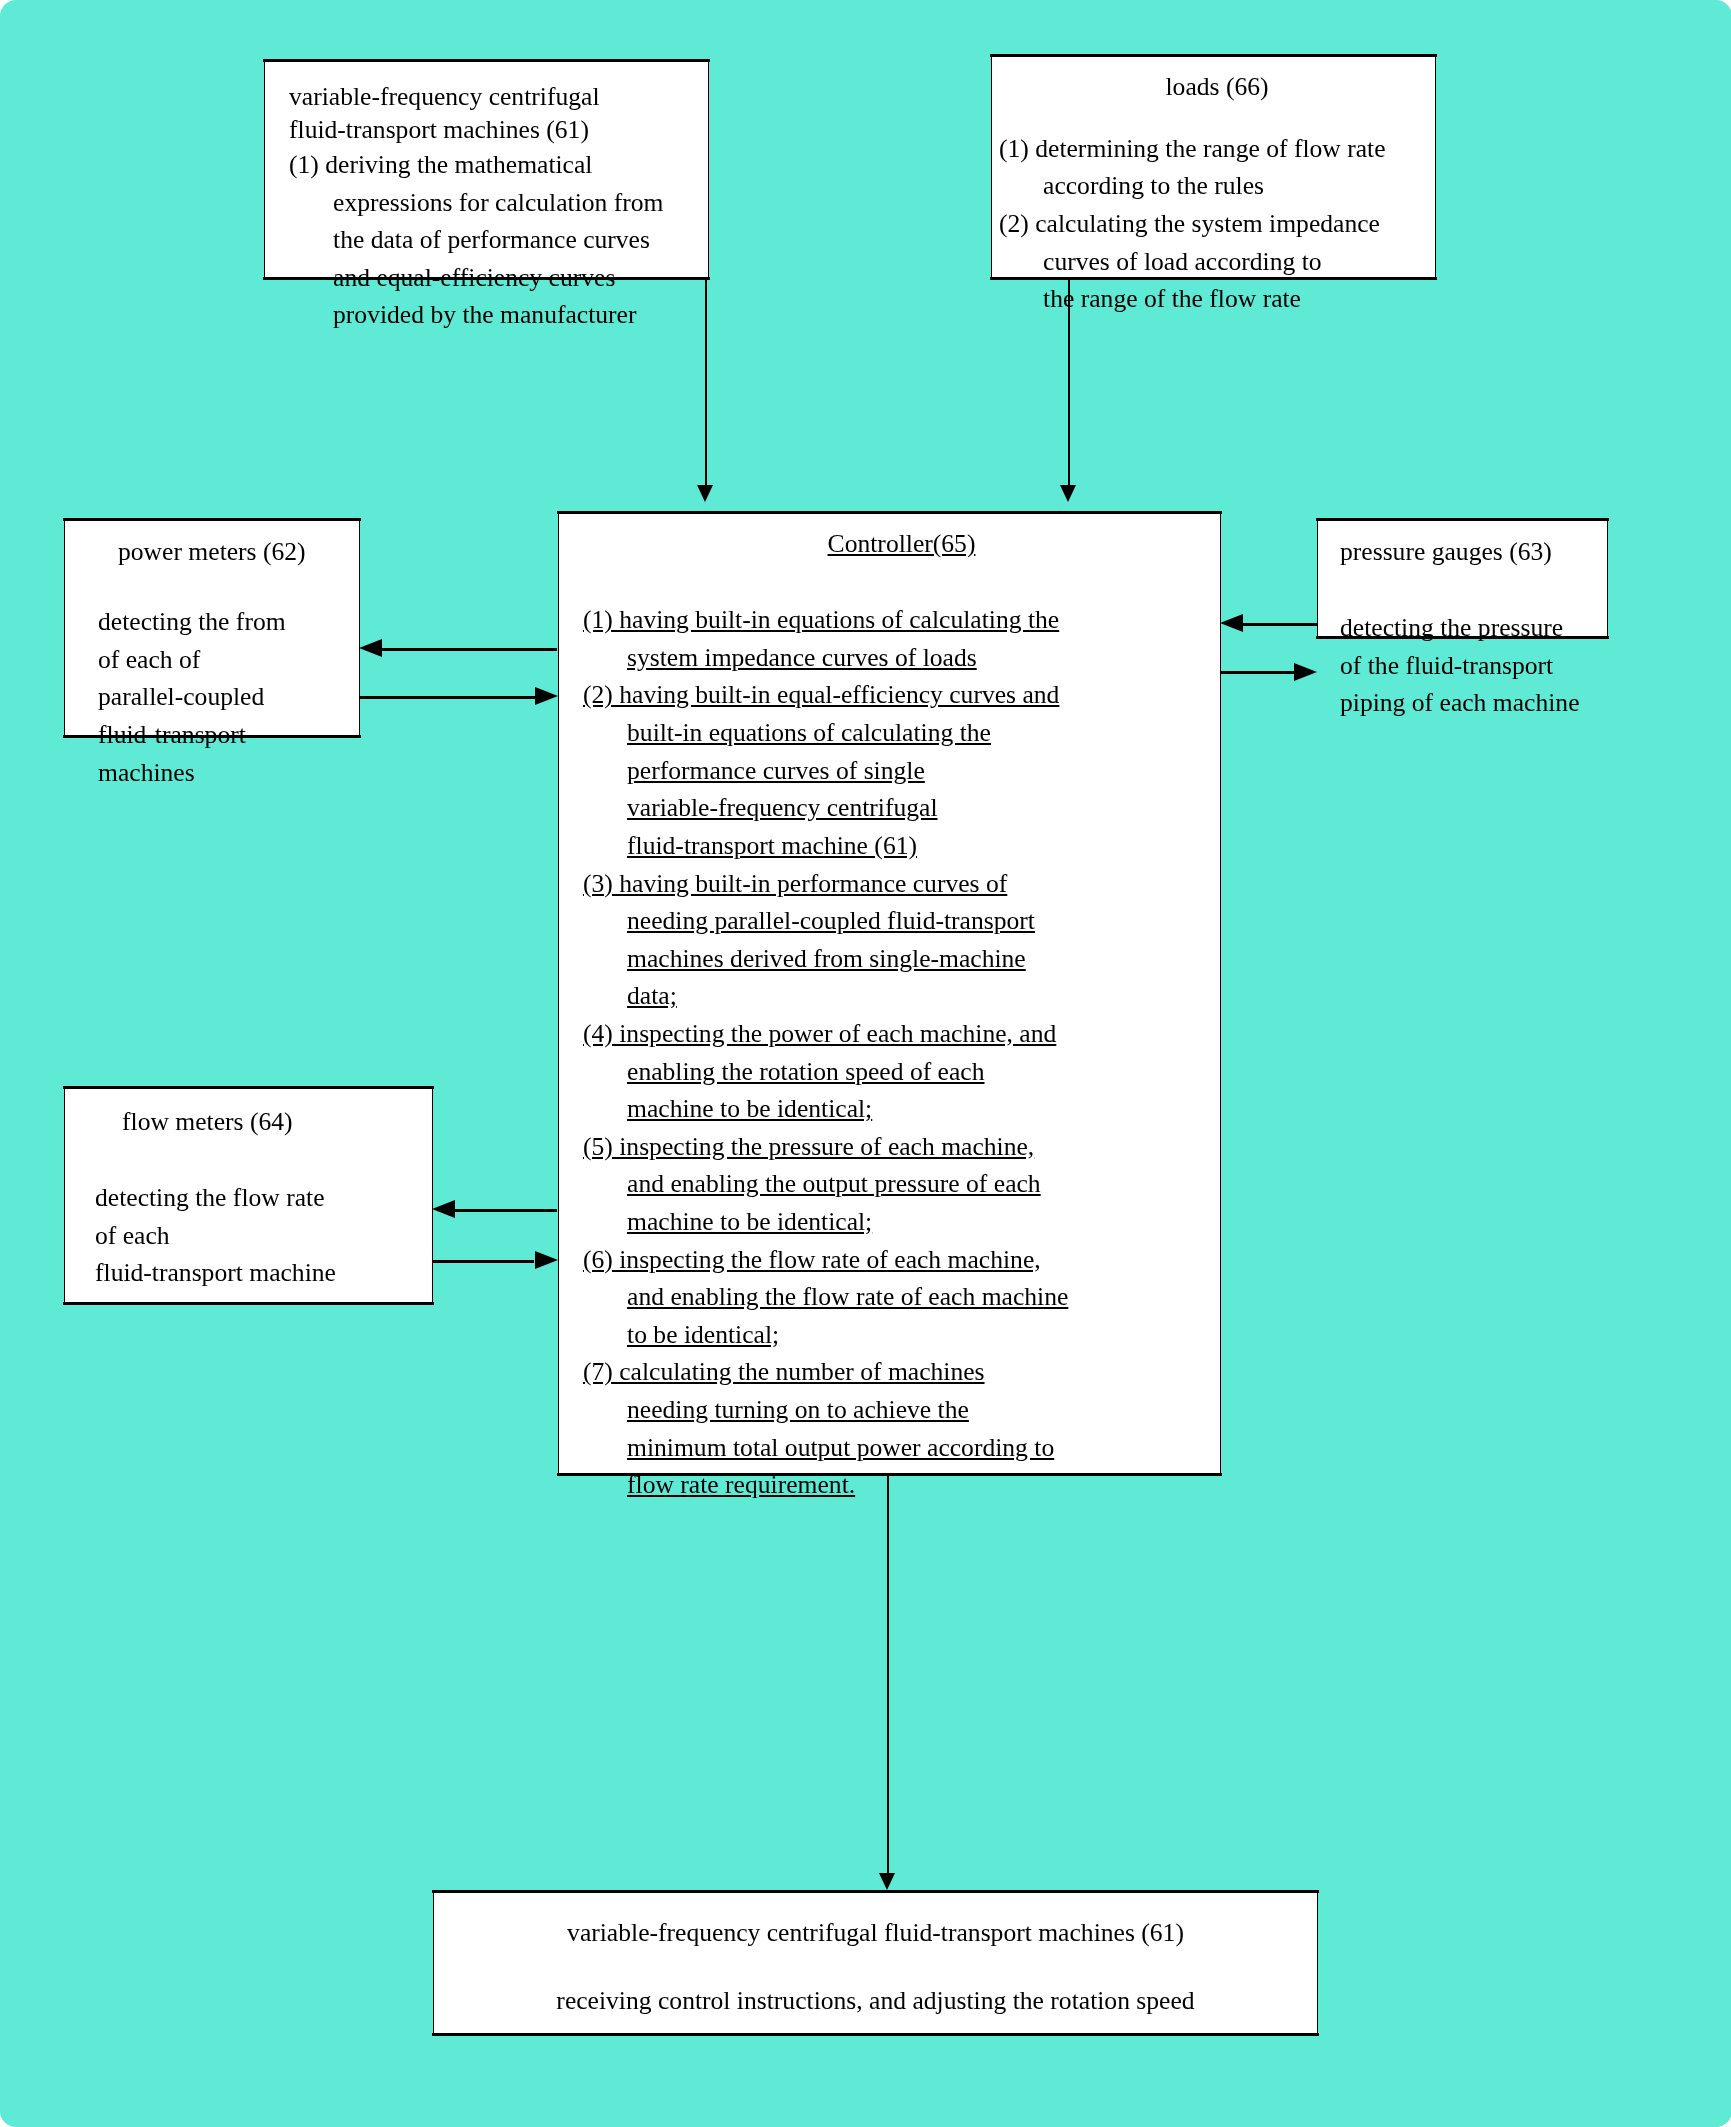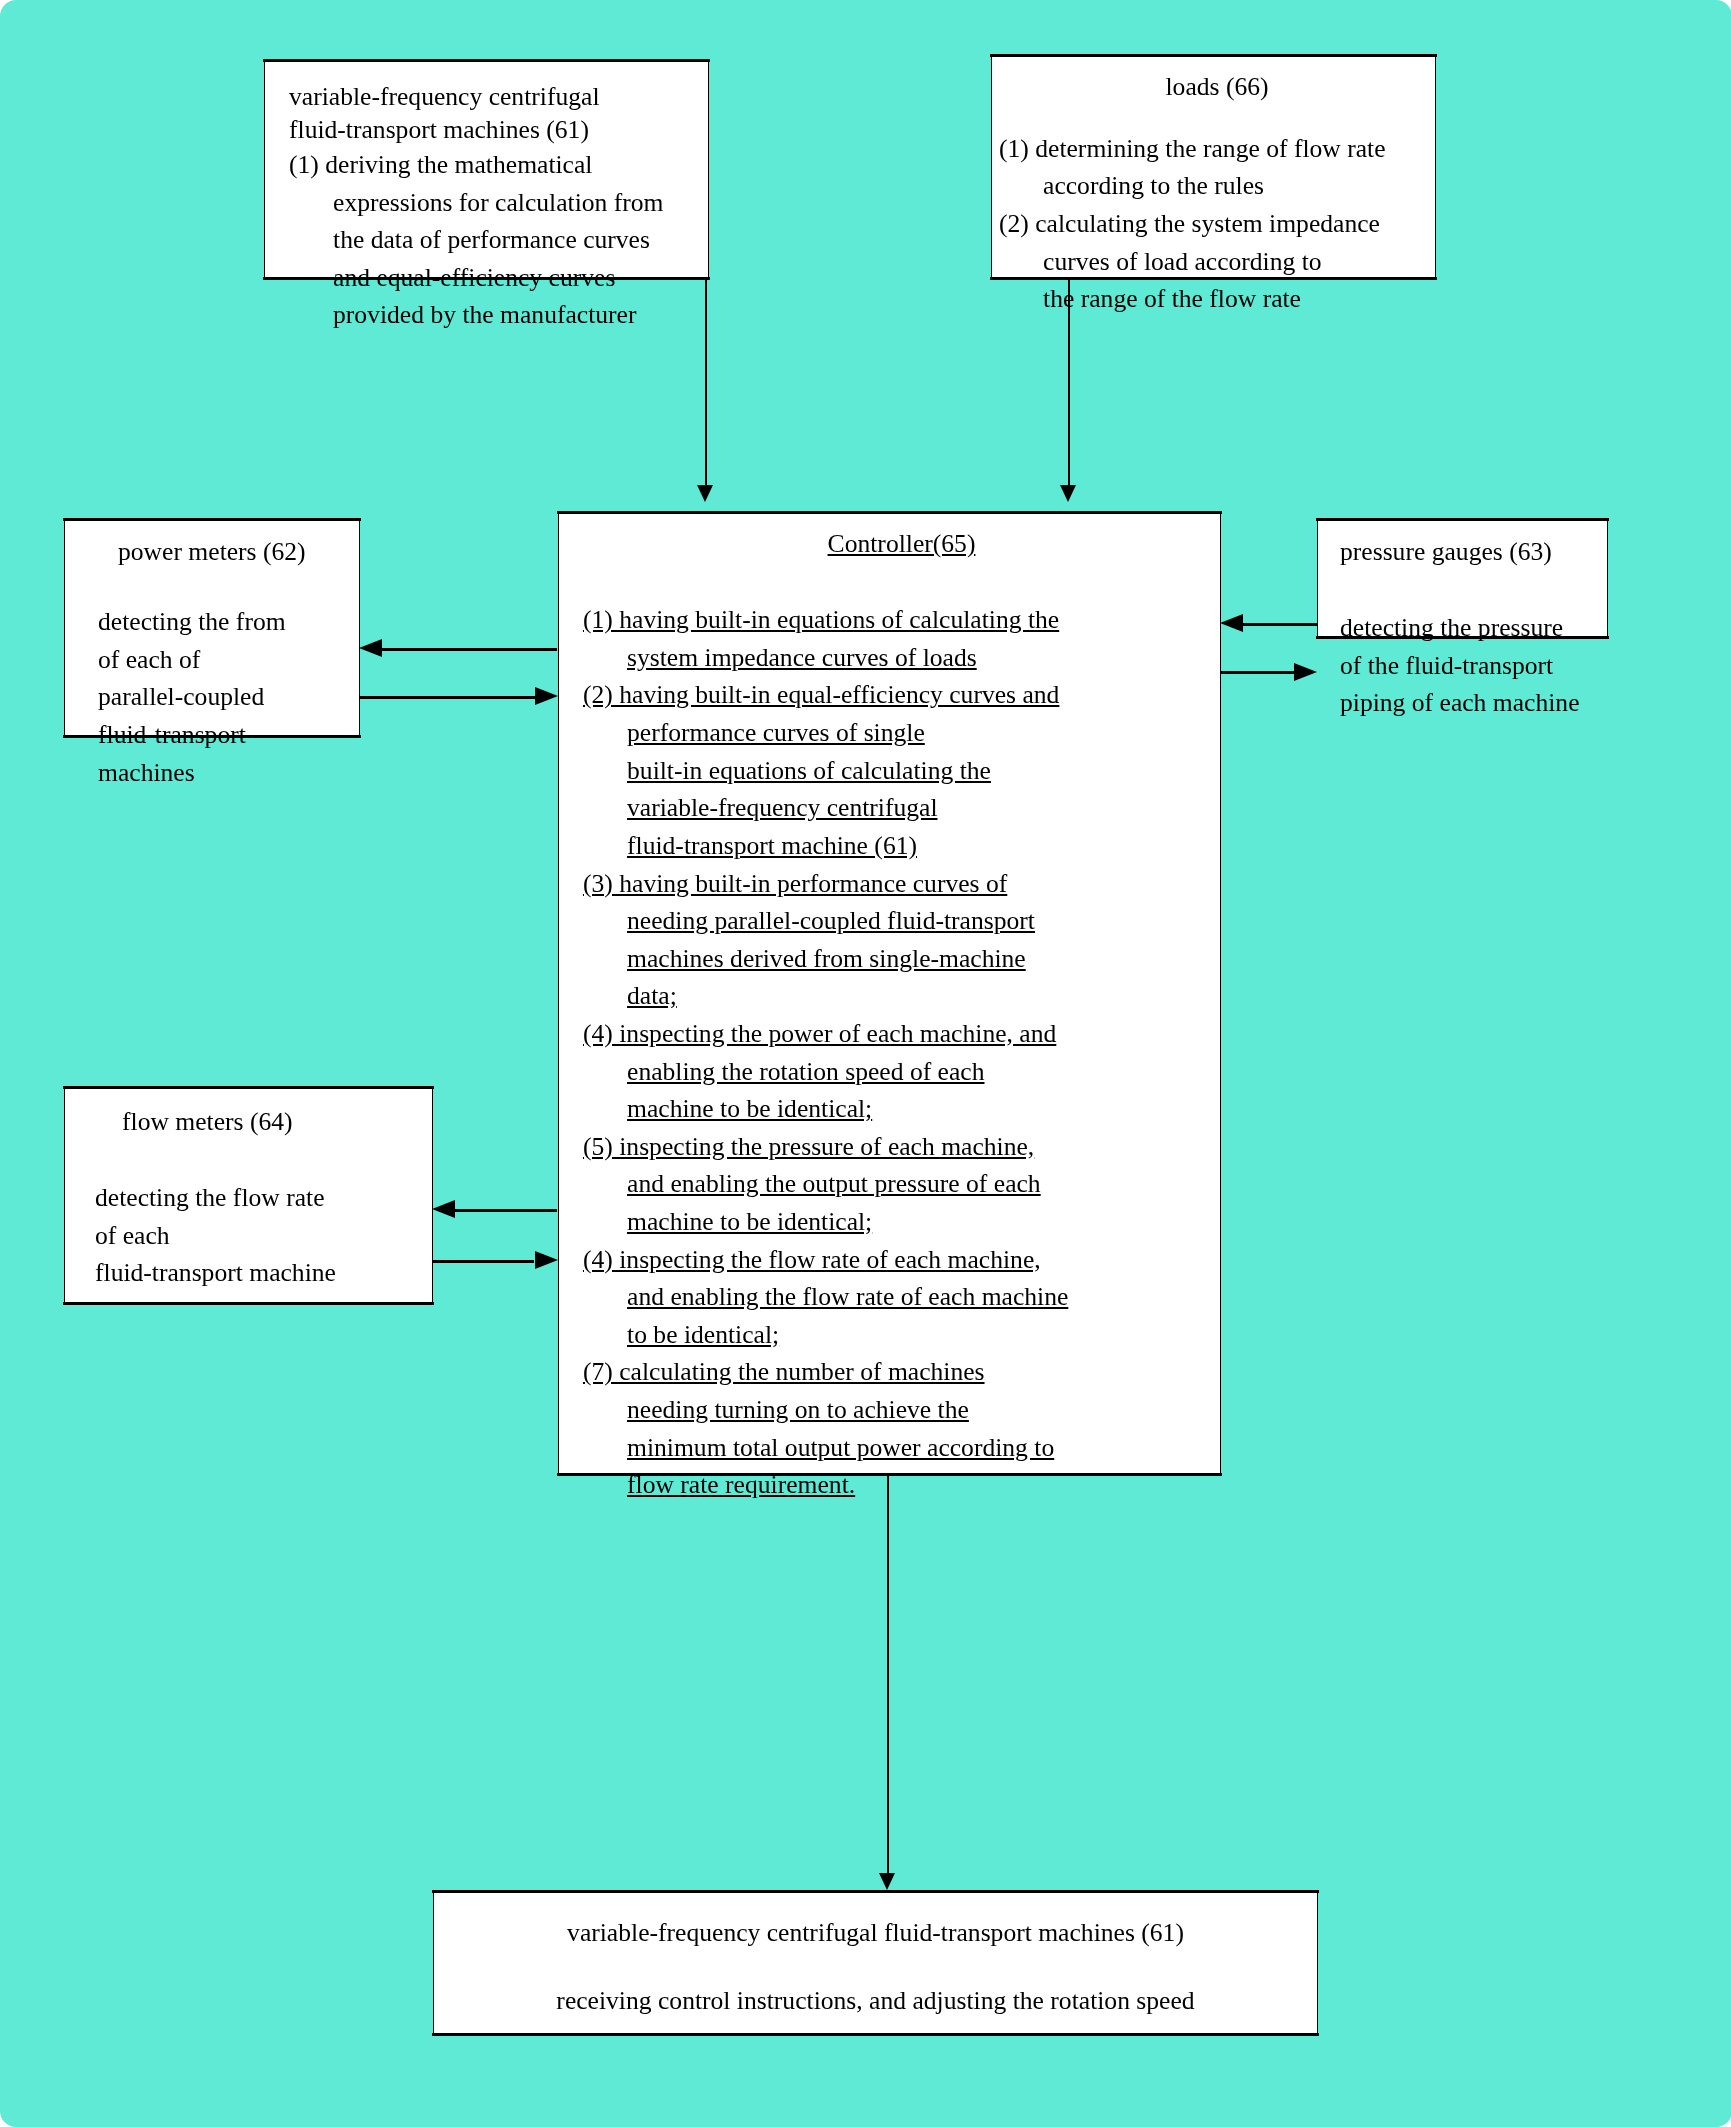--- a/index.html
+++ b/index.html
@@ -191,35 +191,35 @@
   </div>
 
   <div class="box" id="box-controller">
     <div class="box-inner">
       <div class="title">Controller(65)</div>
       <div class="gap-lg"></div>
       <div class="lines">
         <div class="ln">(1) having built-in equations of calculating the</div>
         <div class="ln ind">system impedance curves of loads</div>
         <div class="ln">(2) having built-in equal-efficiency curves and</div>
+        <div class="ln ind">built-in equations of calculating the</div>
         <div class="ln ind">performance curves of single</div>
-        <div class="ln ind">built-in equations of calculating the</div>
         <div class="ln ind">variable-frequency centrifugal</div>
         <div class="ln ind">fluid-transport machine (61)</div>
         <div class="ln">(3) having built-in performance curves of</div>
         <div class="ln ind">needing parallel-coupled fluid-transport</div>
         <div class="ln ind">machines derived from single-machine</div>
         <div class="ln ind">data;</div>
         <div class="ln">(4) inspecting the power of each machine, and</div>
         <div class="ln ind">enabling the rotation speed of each</div>
         <div class="ln ind">machine to be identical;</div>
         <div class="ln">(5) inspecting the pressure of each machine,</div>
         <div class="ln ind">and enabling the output pressure of each</div>
         <div class="ln ind">machine to be identical;</div>
-        <div class="ln">(4) inspecting the flow rate of each machine,</div>
+        <div class="ln">(6) inspecting the flow rate of each machine,</div>
         <div class="ln ind">and enabling the flow rate of each machine</div>
         <div class="ln ind">to be identical;</div>
         <div class="ln">(7) calculating the number of machines</div>
         <div class="ln ind">needing turning on to achieve the</div>
         <div class="ln ind">minimum total output power according to</div>
         <div class="ln ind">flow rate requirement.</div>
       </div>
     </div>
   </div>
 

